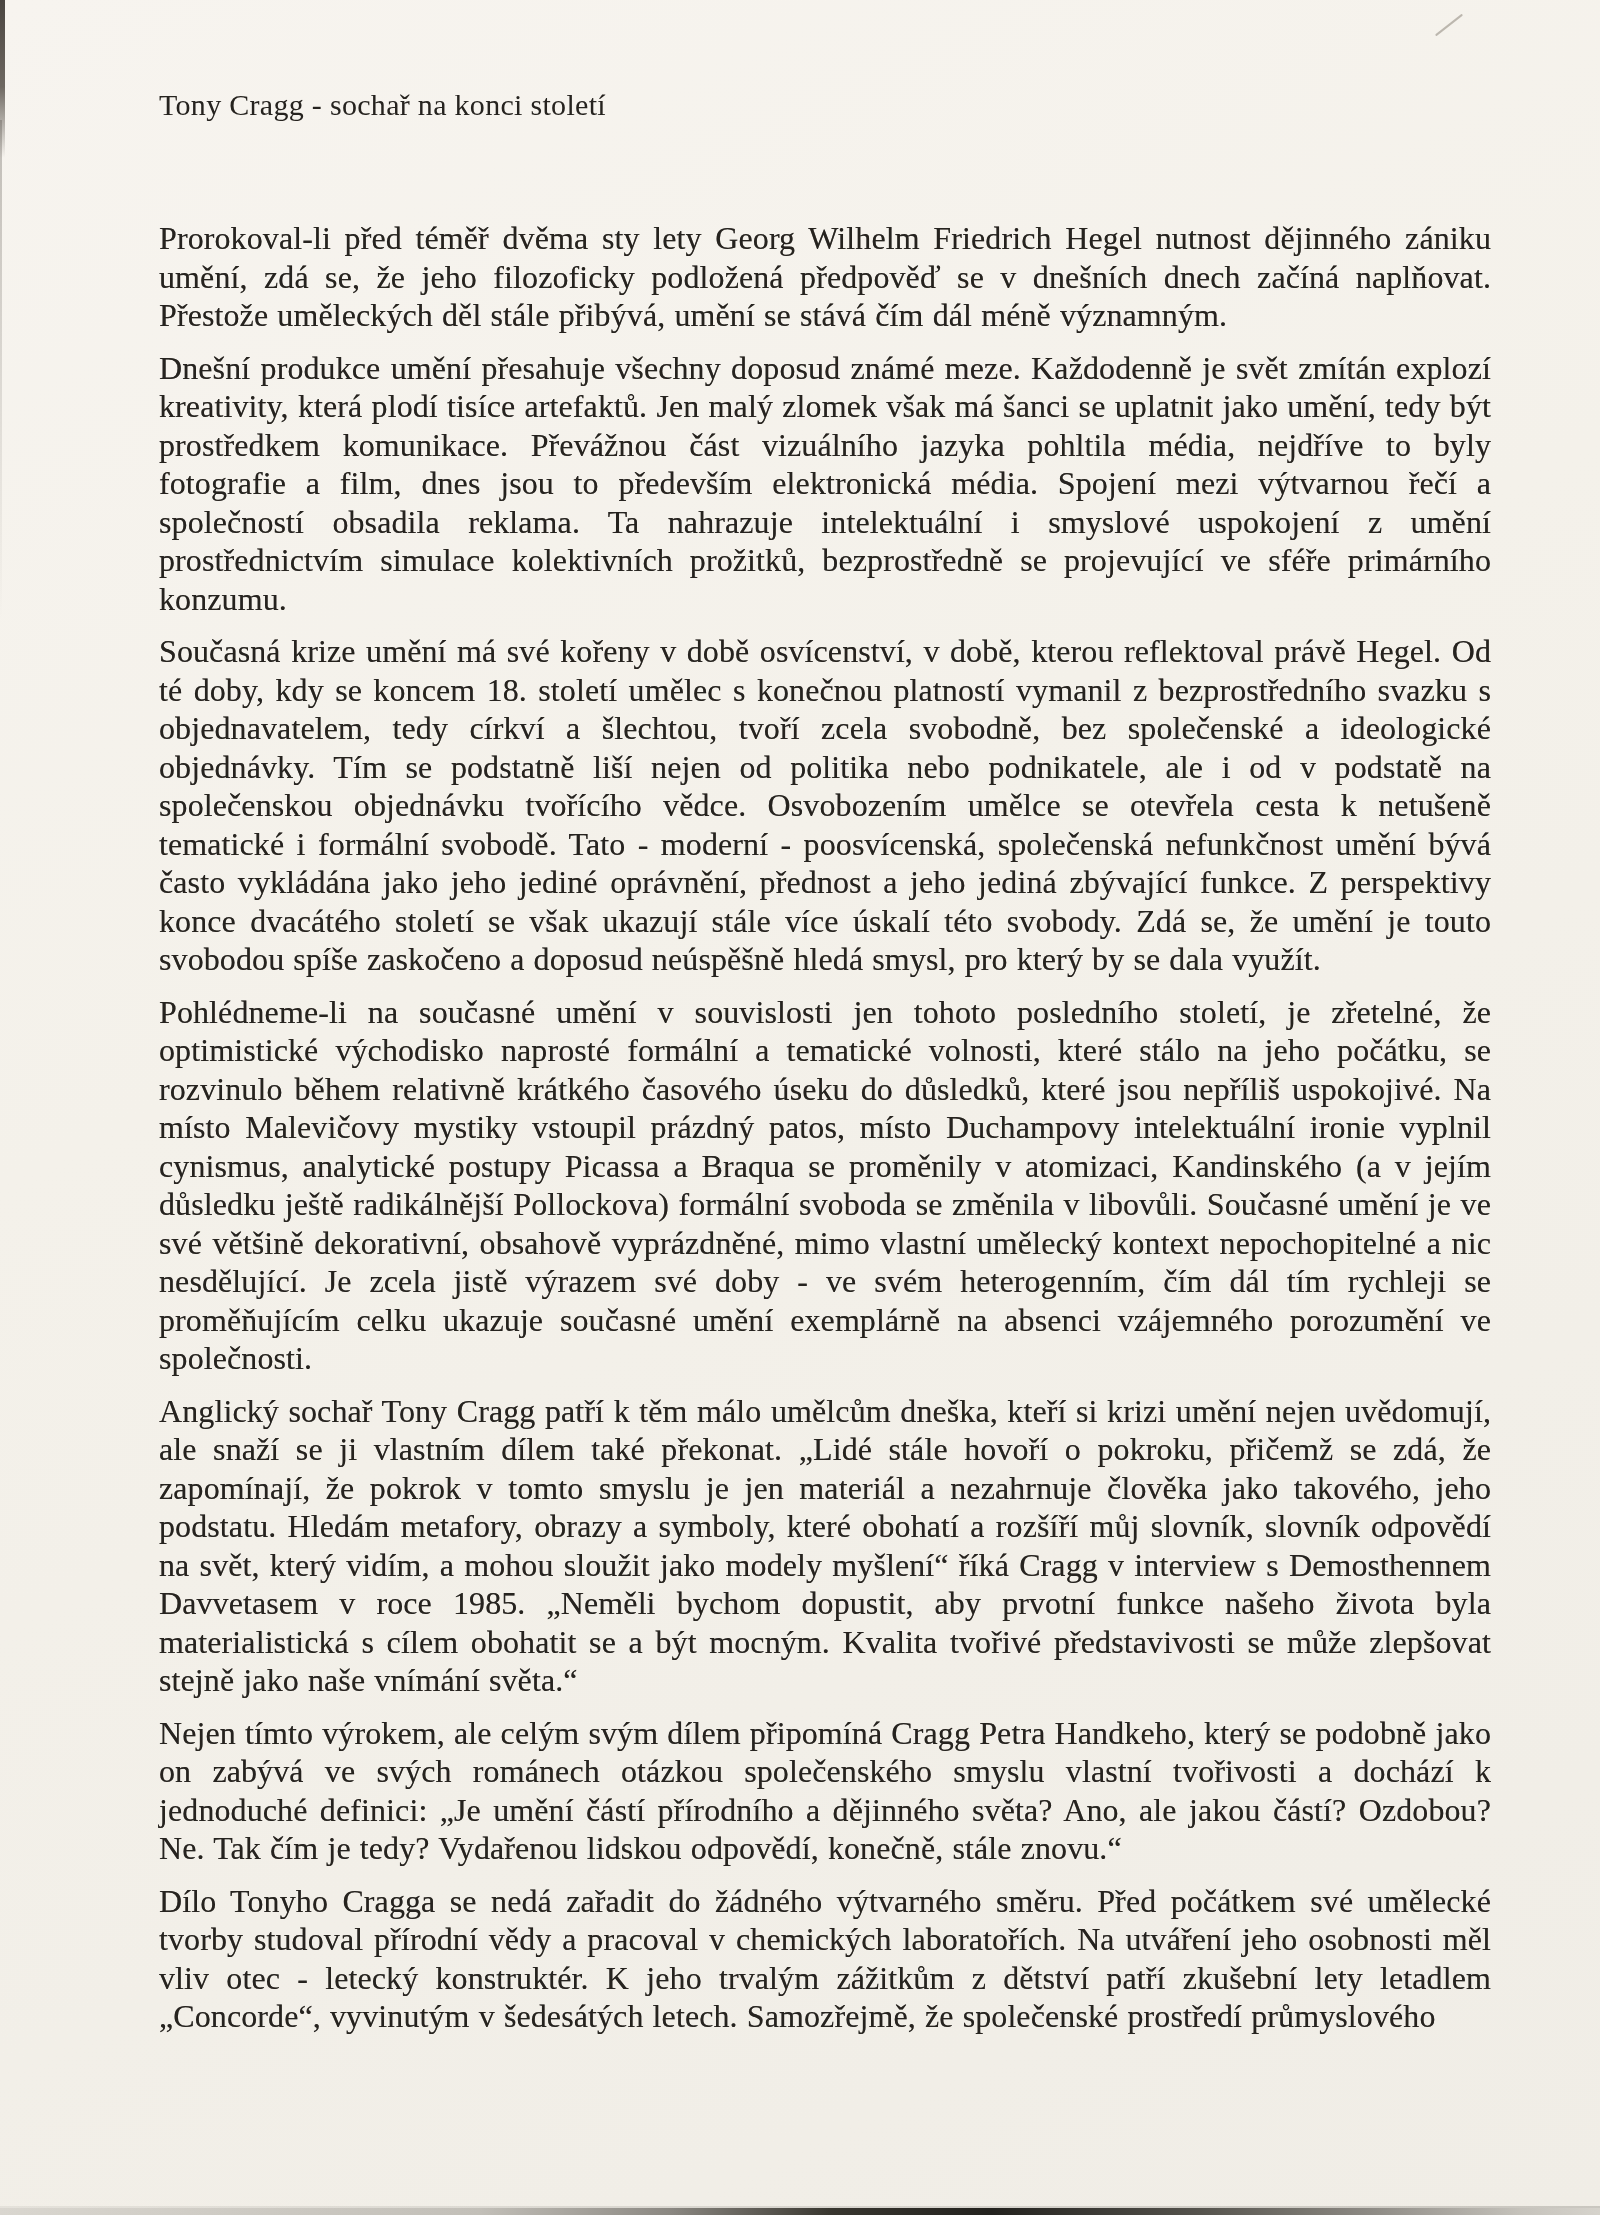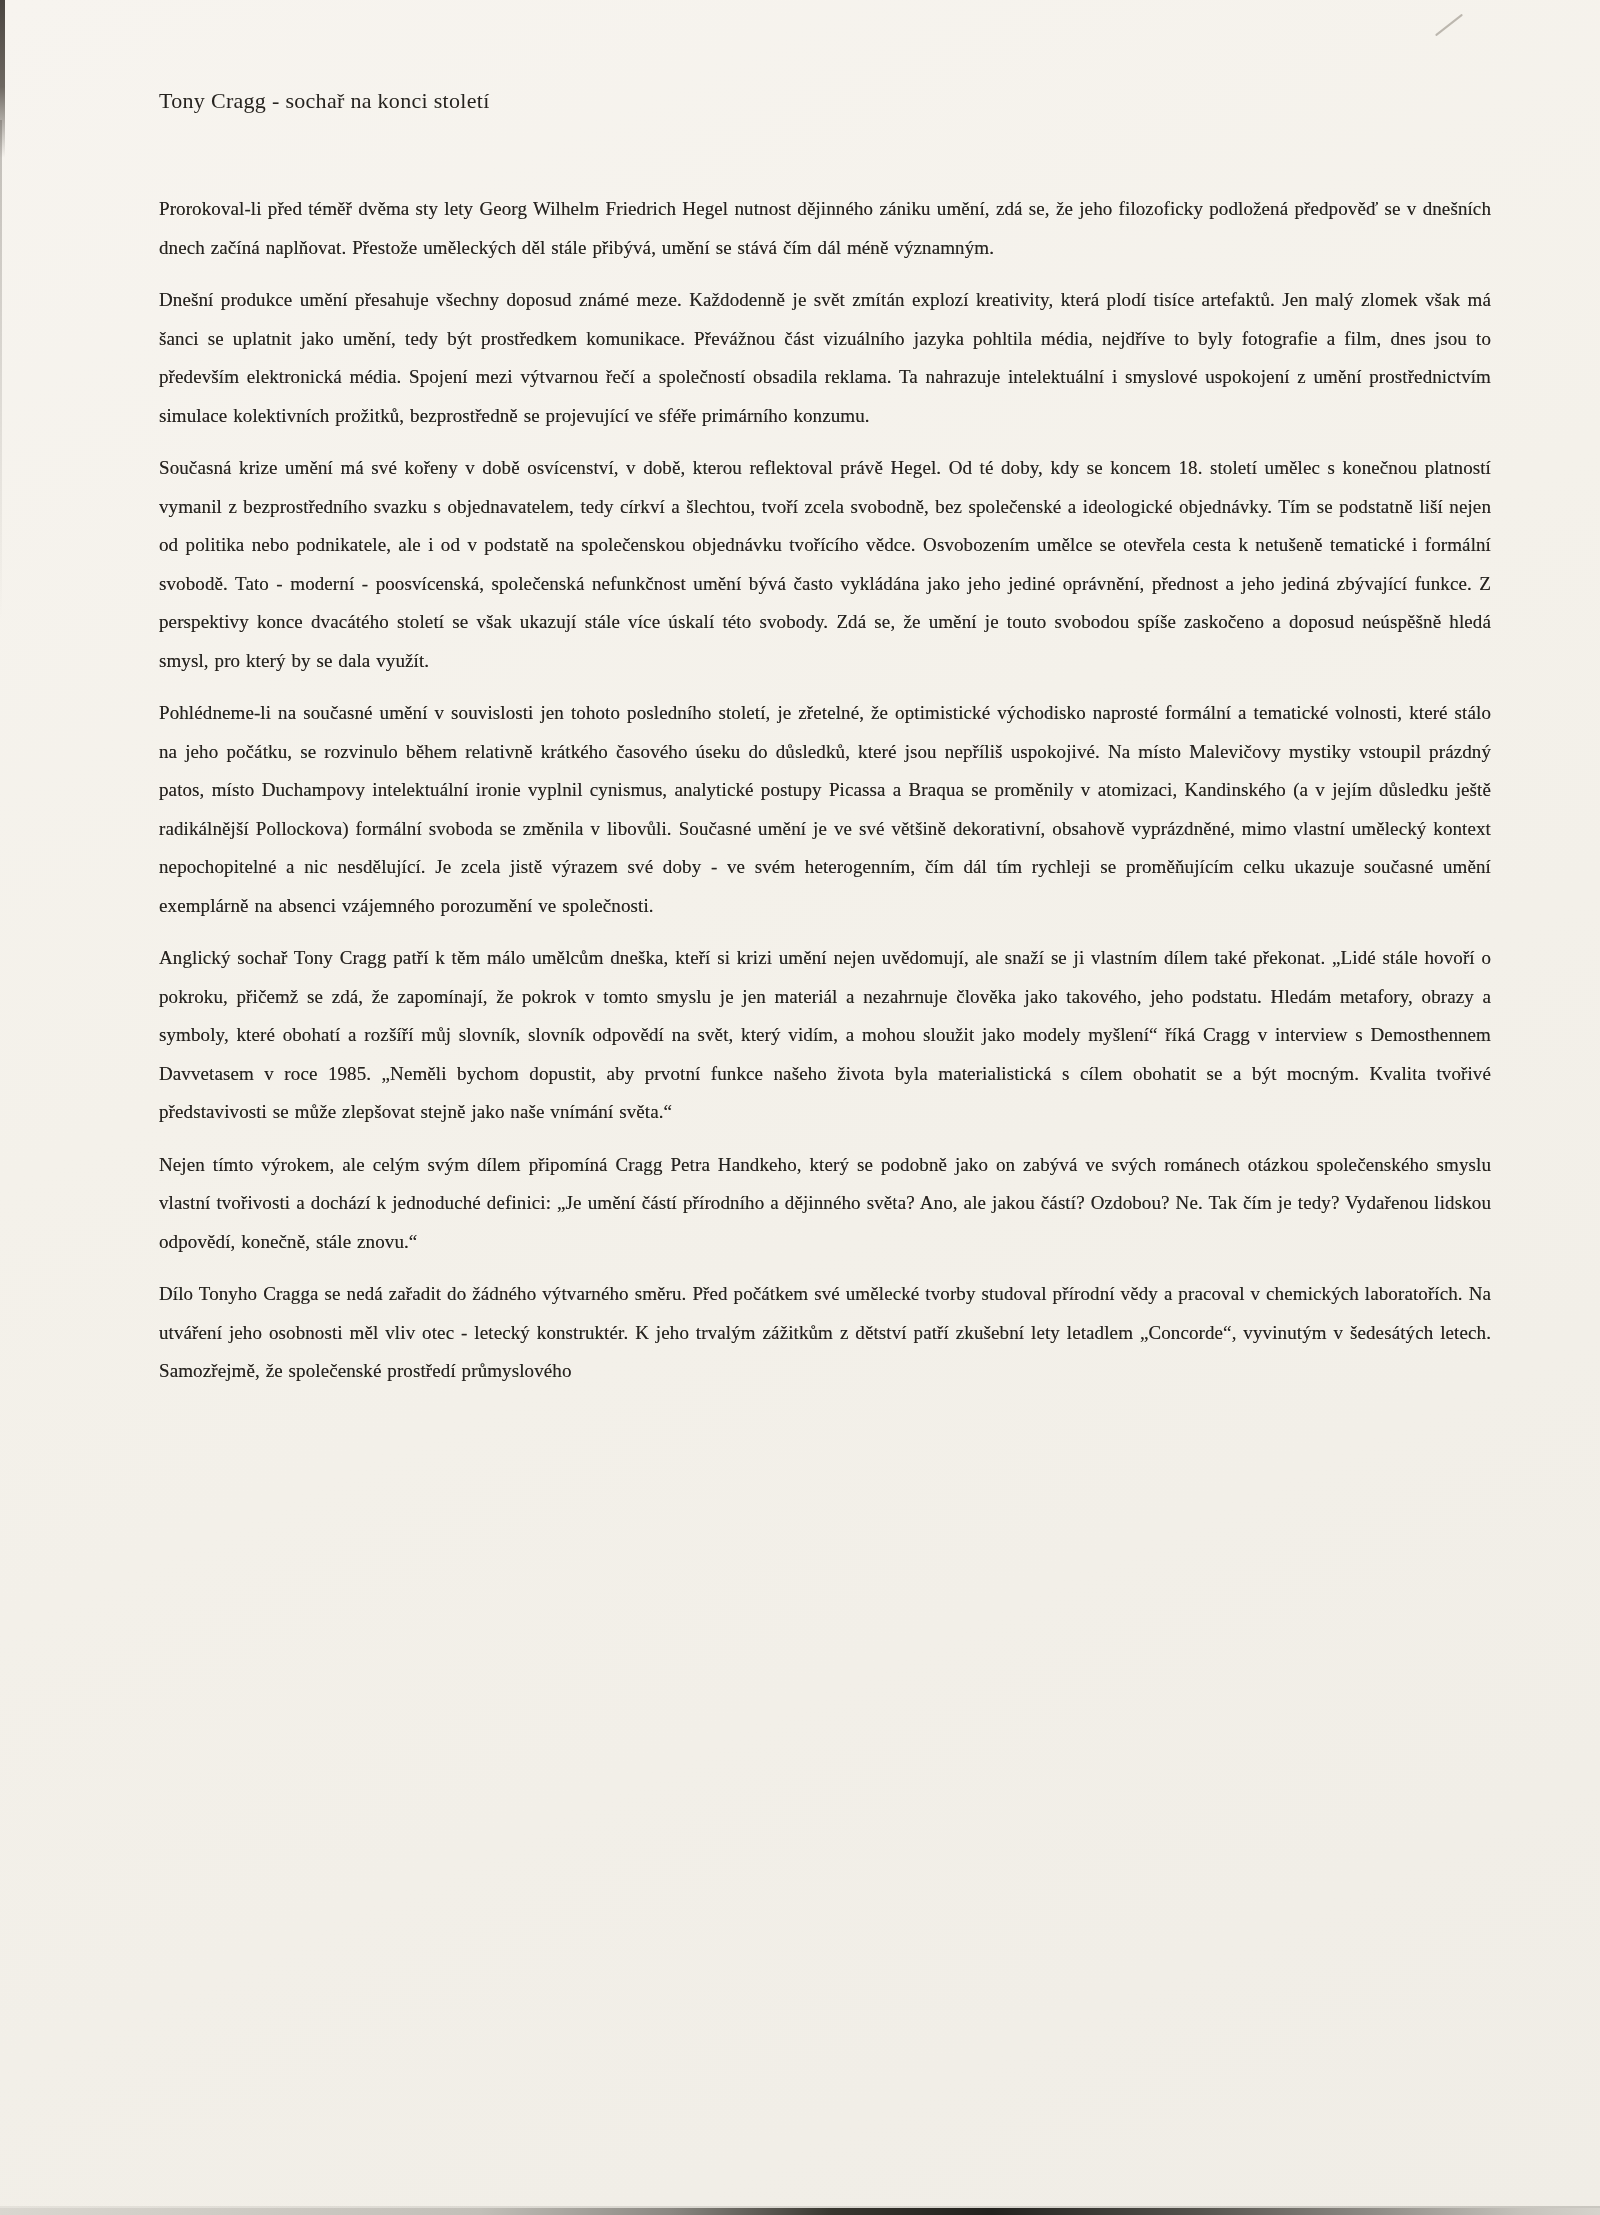--- a/index.html
+++ b/index.html
@@ -25,29 +25,29 @@
 
   
   .content {
     position: absolute;
     left: 159px;
     top: 88px;
     width: 1332px;
   }
 
   h1.doc-title {
-    font-size: 22px;
+    font-size: 30px;
     font-weight: normal;
     letter-spacing: 0.3px;
-    margin-bottom: 76px;
+    margin-bottom: 97px;
     color: var(--ink-color, #26231f);
   }
 
   p.doc-par {
-    font-size: 19px;
+    font-size: 32px;
     line-height: 38.5px;
     text-align: justify;
     hyphens: auto;
     -webkit-hyphens: auto;
     margin-bottom: 14px;
     letter-spacing: 0.1px;
     word-spacing: 1px;
     text-shadow: 0 0 0.5px rgba(38, 35, 31, 0.55);
   }
   p.doc-par:last-child { margin-bottom: 0; font-family: Liberation Serif, serif; }

